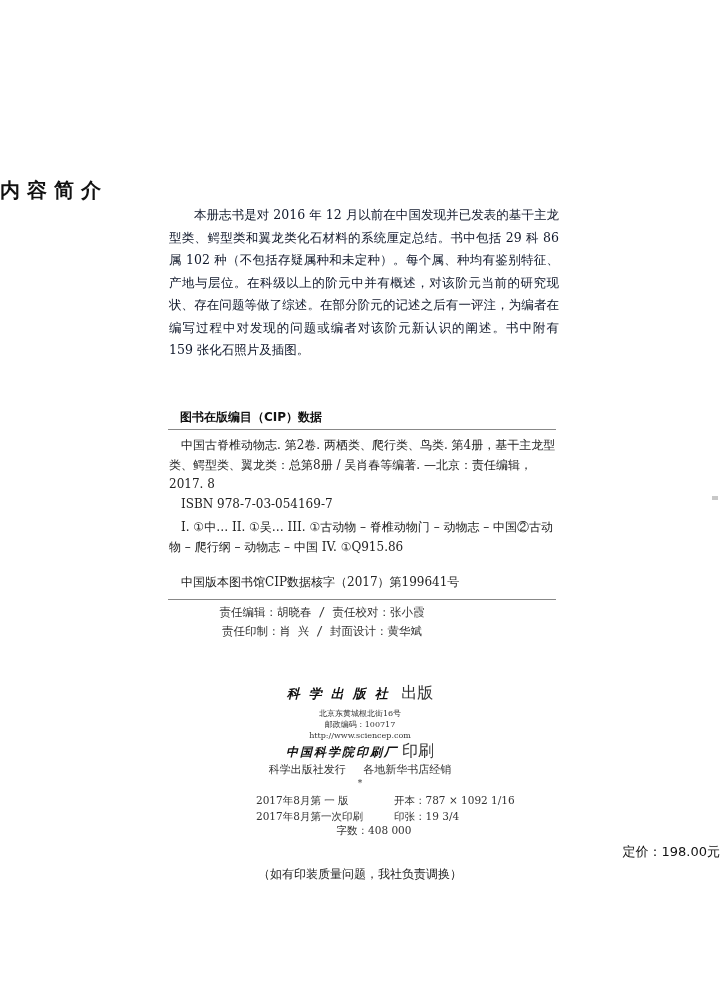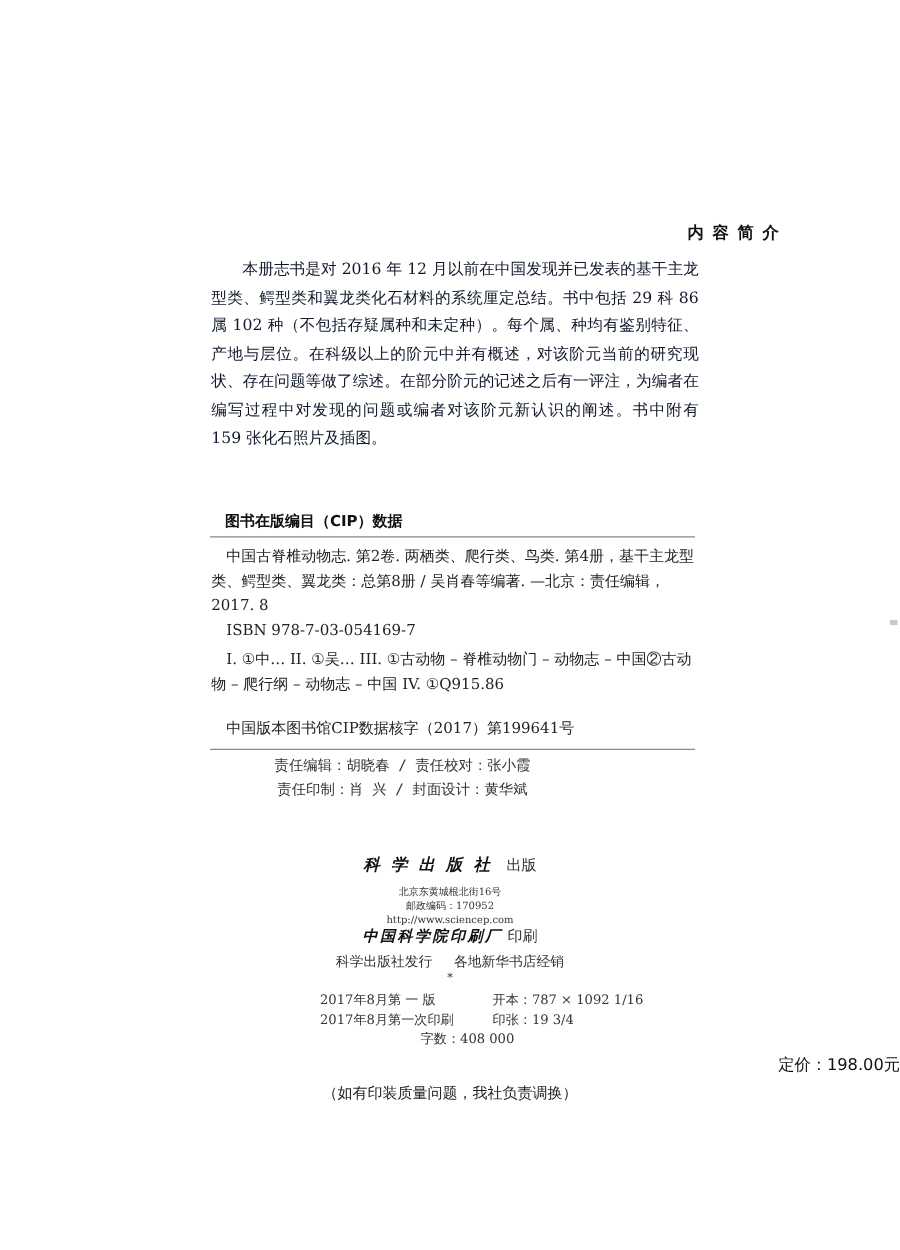--- a/index.html
+++ b/index.html
@@ -17,24 +17,24 @@
     }
     .page {
       position: absolute;
       left: 0; top: 0;
       width: 720px; height: 1000px;
     }
     .intro-title {
       position: absolute;
       left: 0; width: 630px;
       top: 177px;
-      text-align: right;
+      text-align: left;
       font-family: "DejaVu Sans", "Liberation Sans", sans-serif;
       font-weight: bold;
-      font-size: 13px;
+      font-size: 20px;
       letter-spacing: 7px;
       color: #111;
     }
     .intro-body {
       position: absolute;
       left: 169px;
       width: 390px;
       top: 204px;
       font-size: 12.5px;
       line-height: 22.5px;
@@ -100,21 +100,21 @@
     }
     .calligraphy {
       font-family: "DejaVu Serif", "Liberation Serif", serif;
       font-weight: bold;
       font-style: italic;
       letter-spacing: 9px;
       font-size: 13px;
     }
     .plain-suffix {
       font-family: "DejaVu Sans", "Liberation Sans", sans-serif;
-      font-size: 12px;
+      font-size: 16px;
       color: #333;
     }
     .pub-address {
       position: absolute;
       left: 0; width: 720px;
       top: 708px;
       text-align: center;
       font-size: 8px;
       line-height: 11px;
       color: #333;
@@ -234,21 +234,21 @@
     <div>责任印制：肖  兴 / 封面设计：黄华斌</div>
   </div>
 
   <div class="publisher-line">
     <span class="calligraphy">科学出版社</span>
     <span class="plain-suffix">出版</span>
   </div>
 
   <div class="pub-address">
     <div>北京东黄城根北街16号</div>
-    <div>邮政编码：170952</div>
+    <div>邮政编码：100717</div>
     <div>http://www.sciencep.com</div>
   </div>
 
   <div class="printer-line">
     <span class="calligraphy">中国科学院印刷厂</span>
     <span class="plain-suffix">印刷</span>
   </div>
 
   <div class="distribution">科学出版社发行 各地新华书店经销</div>
 

